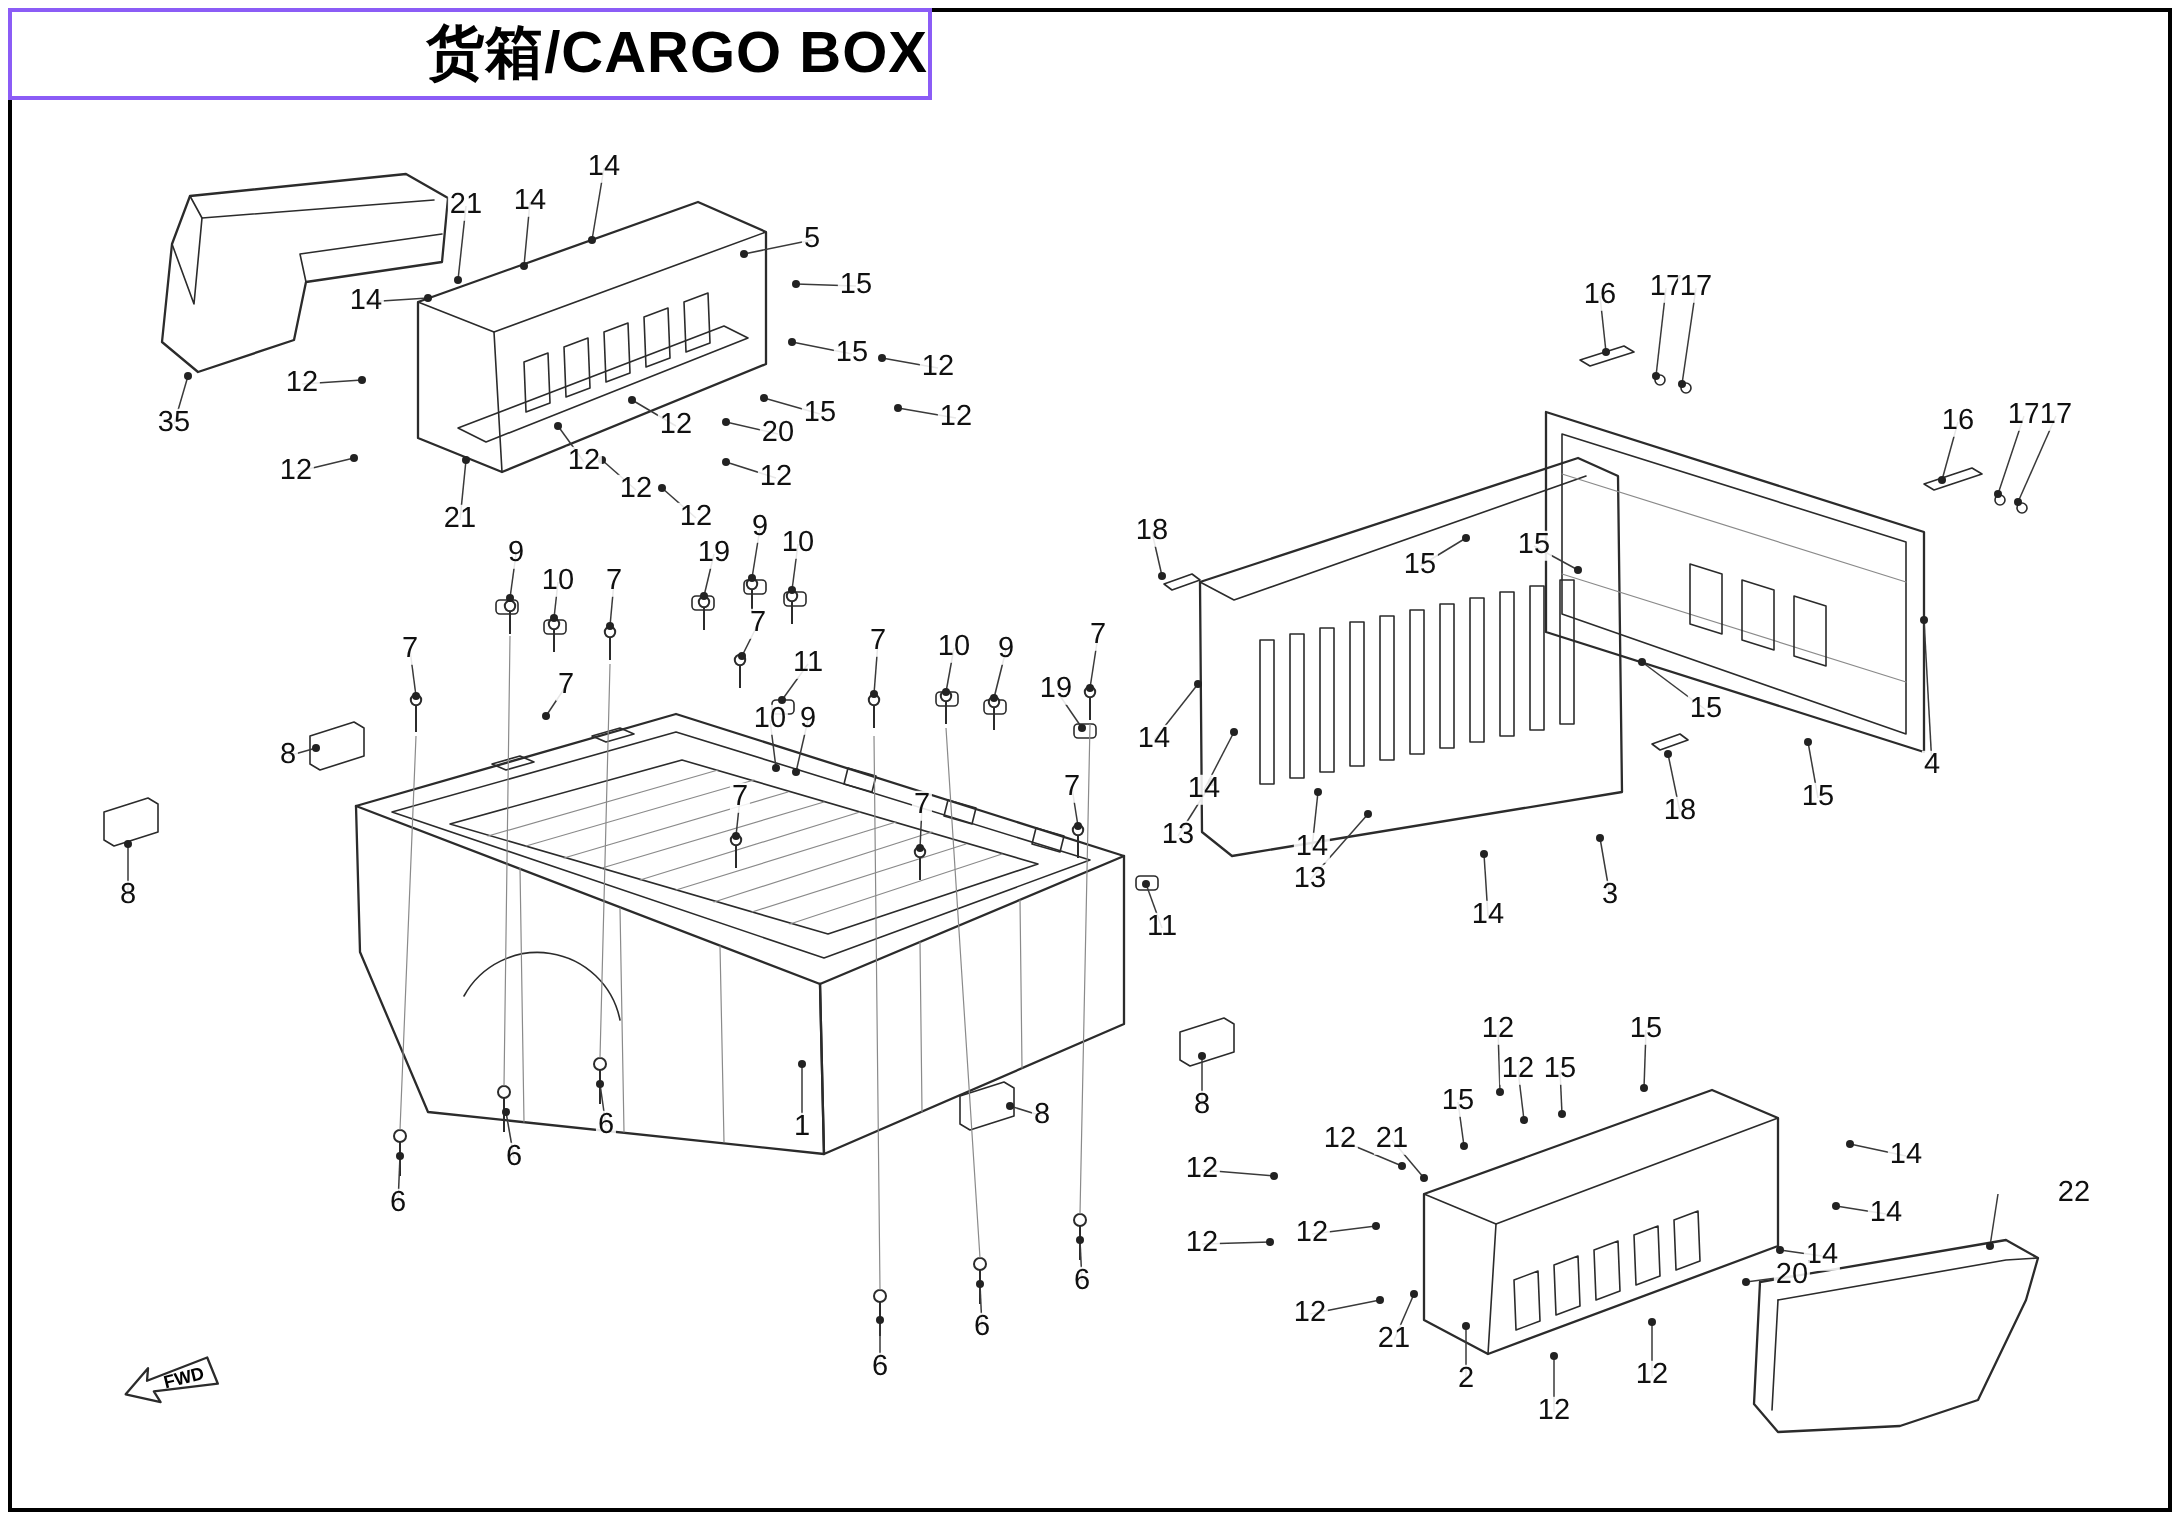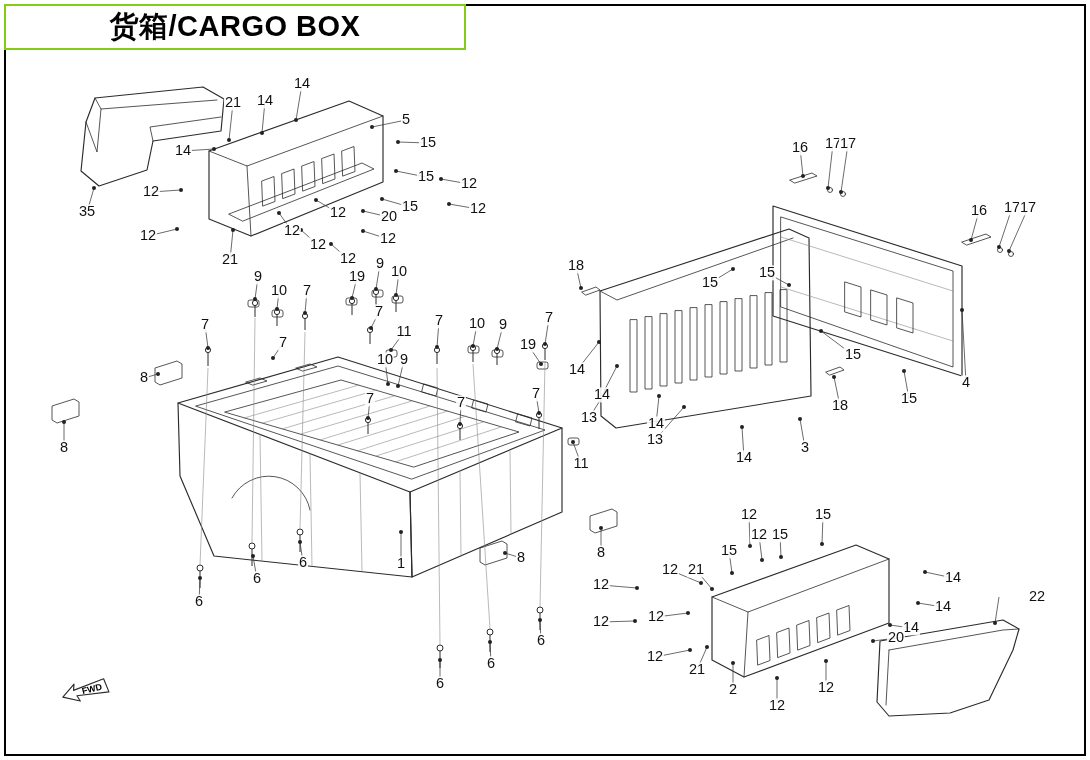--- a/index.html
+++ b/index.html
@@ -1,21 +1,21 @@
 <!DOCTYPE html>
 <html><head>
 <meta charset="utf-8">
 <style>
   html,body{margin:0;padding:0;background:#fff;}
   #page{position:relative;width:1090px;height:760px;background:#ffffff;
         font-family:"Liberation Sans",sans-serif;overflow:hidden;}
   #outer-border{position:absolute;left:4px;top:4px;right:4px;bottom:4px;
         border:2px solid #000;pointer-events:none;}
   #title-box{position:absolute;left:4px;top:4px;width:458px;height:42px;
-        border:2px solid #84cc16;display:flex;align-items:center;justify-content:center;
+        border:2px solid #8b5cf6;display:flex;align-items:center;justify-content:flex-end;
         background:#fff;z-index:5;}
   #title-box h1{margin:0;font-size:29px;font-weight:bold;letter-spacing:.5px;color:#000;}
   #diagram-svg{position:absolute;left:0;top:0;}
   #callouts{position:absolute;left:0;top:0;width:100%;height:100%;pointer-events:none;z-index:4;}
   .callout{position:absolute;transform:translate(-50%,-50%);font-size:14.5px;font-weight:500;
         color:#101010;background:rgba(255,255,255,.88);padding:0 1px;line-height:1.05;}
   .leader{stroke:#3a3a3a;stroke-width:.75;}
   .leader-dot{fill:#222;stroke:none;}
   .outline{stroke:#2b2b2b;fill:none;stroke-width:1.15;stroke-linejoin:round;stroke-linecap:round;}
   .detail{stroke:#2b2b2b;fill:none;stroke-width:.8;stroke-linejoin:round;}

